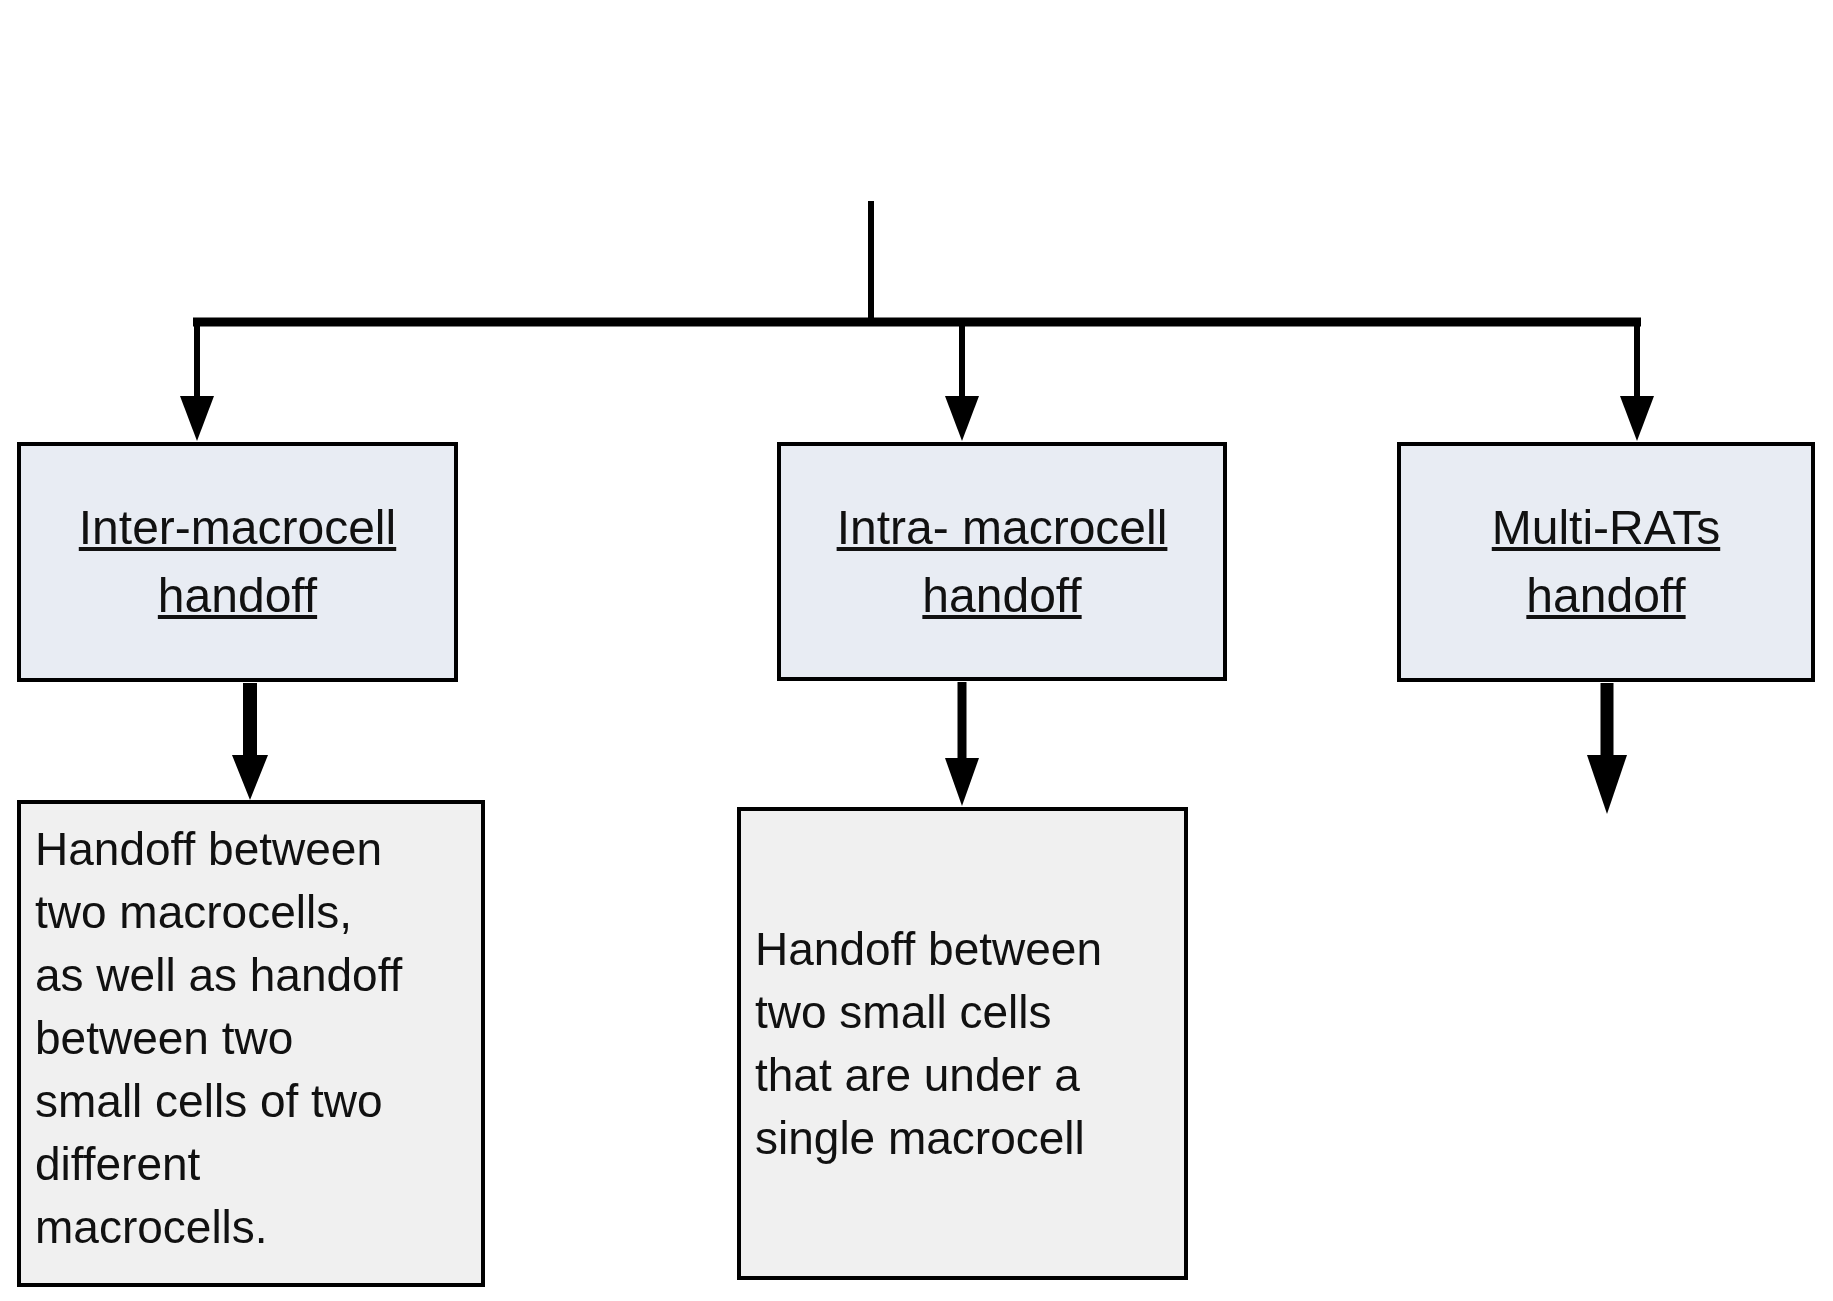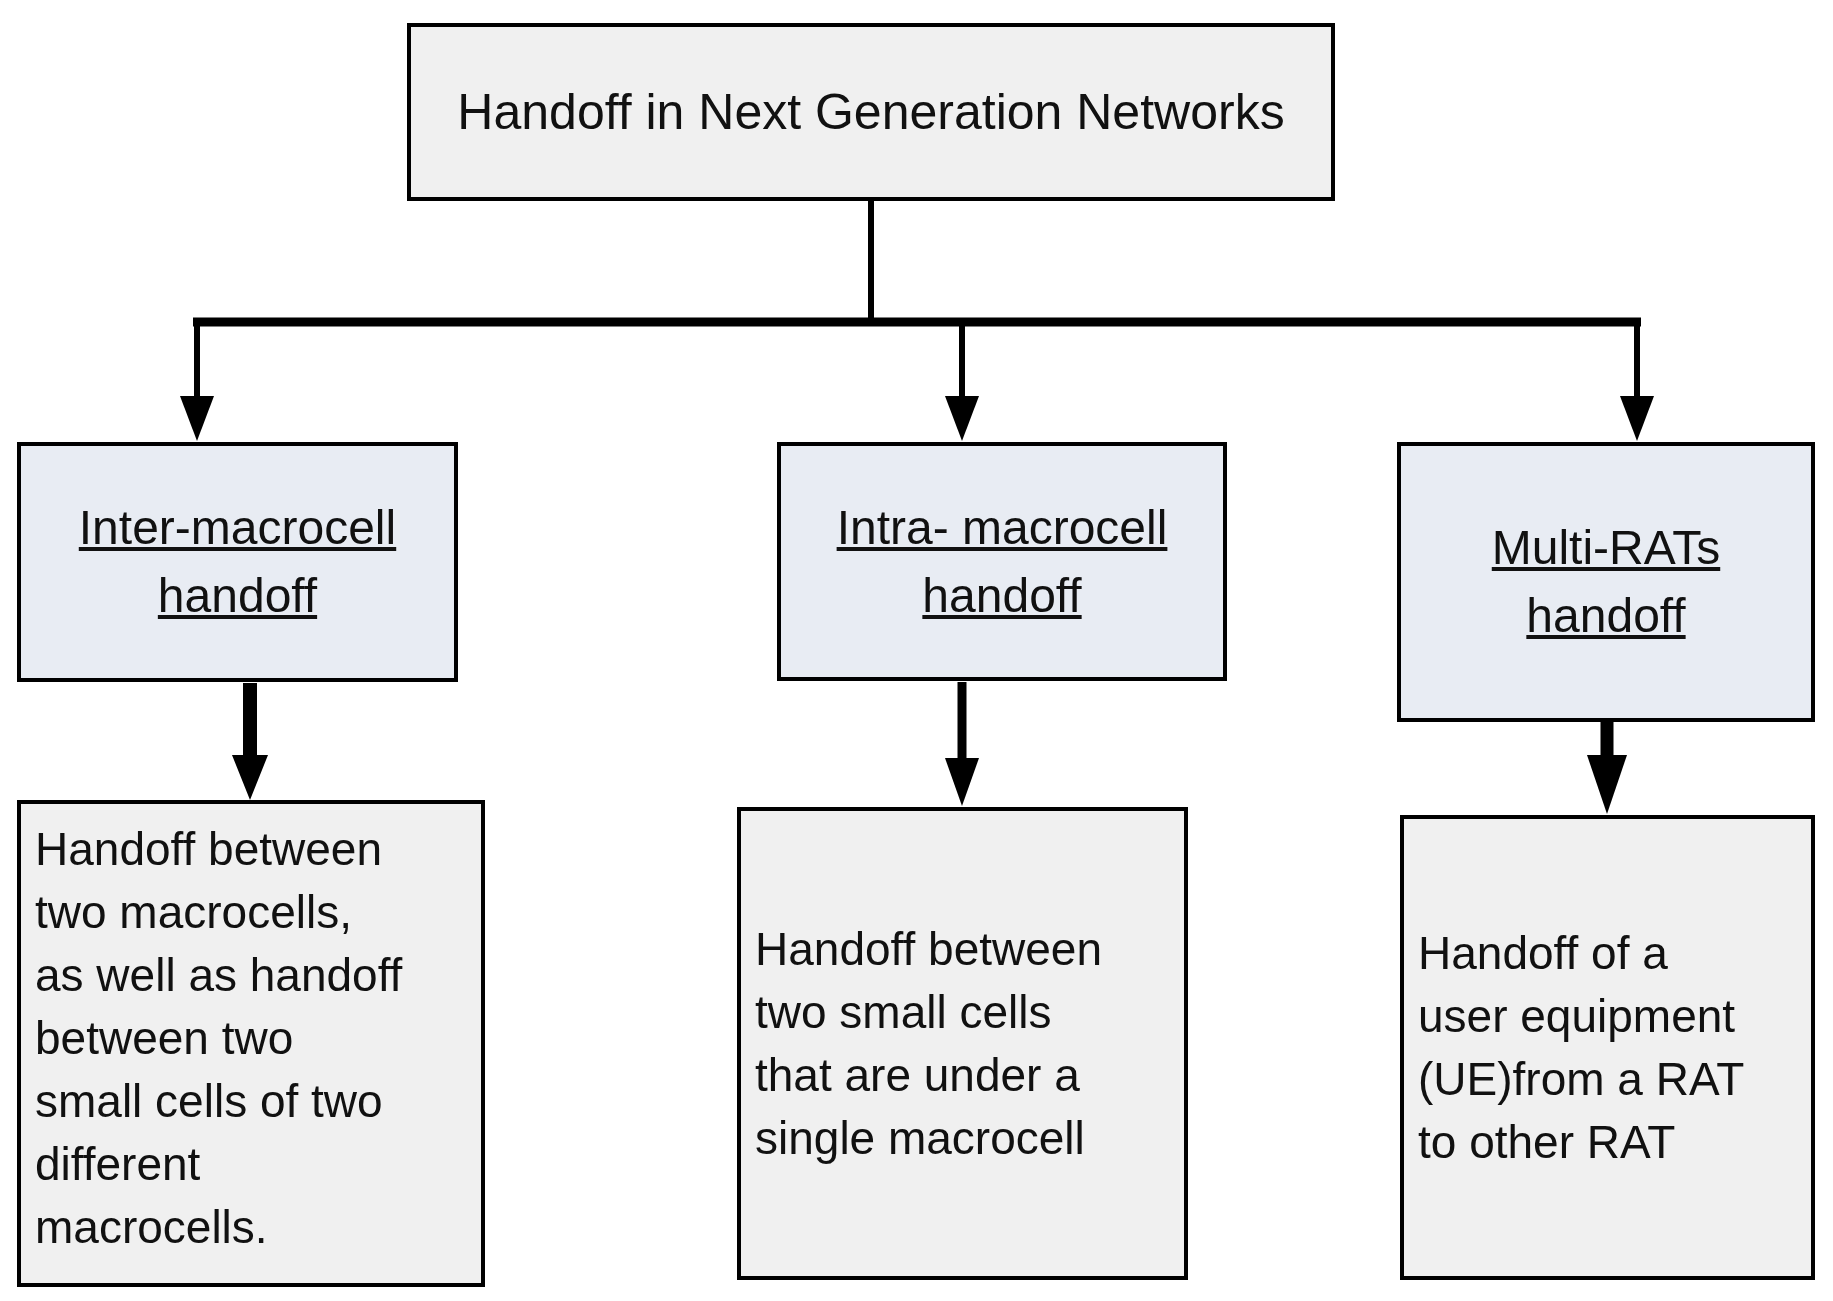--- a/index.html
+++ b/index.html
@@ -31,21 +31,21 @@
   .node .txt{white-space:pre-line;}
   .gray{background:var(--box-gray);}
   .blue{background:var(--box-blue);text-decoration:underline;}
   .root-box{
     left:407px;top:23px;width:928px;height:178px;
     font-size:50px;text-align:center;
   }
   .branch{font-size:48px;line-height:68px;text-align:center;}
   .branch-1{left:17px;top:442px;width:441px;height:240px;}
   .branch-2{left:736px;top:442px;width:450px;height:239px;margin-left:41px;}
-  .branch-3{left:1397px;top:442px;width:418px;height:280px;}
+  .branch-3{left:1397px;top:442px;width:418px;height:240px;}
   .desc{
     font-size:46px;line-height:63px;text-align:left;
     justify-content:flex-start;
     padding-left:14px;padding-right:6px;
   }
   .desc-1{
     left:17px;top:800px;width:468px;height:487px;
     align-items:flex-start;padding-top:14px;
   }
   .desc-2{left:737px;top:807px;width:451px;height:473px;}
@@ -74,23 +74,20 @@
     <line x1="250" y1="683" x2="250" y2="757" stroke-width="14"></line>
     <polygon points="232,755 268,755 250,800"></polygon>
 
     <line x1="962" y1="682" x2="962" y2="760" stroke-width="9"></line>
     <polygon points="945,758 979,758 962,806"></polygon>
 
     <line x1="1607" y1="683" x2="1607" y2="757" stroke-width="13"></line>
     <polygon points="1587,755 1627,755 1607,814"></polygon>
   </svg>
 
-  <div class="node gray root-box">
-    <span class="txt">Handoff in Next Generation Networks</span>
-  </div>
 
   <div class="node blue branch branch-1">
     <span class="txt">Inter-macrocell
 handoff</span>
   </div>
 
   <div class="node blue branch branch-2">
     <span class="txt">Intra- macrocell
 handoff</span>
   </div>
@@ -110,20 +107,14 @@
 macrocells.</span>
   </div>
 
   <div class="node gray desc desc-2">
     <span class="txt">Handoff between
 two small cells
 that are under a
 single macrocell</span>
   </div>
 
-  <div class="node gray desc desc-3">
-    <span class="txt">Handoff of a
-user equipment
-(UE)from a RAT
-to other RAT</span>
-  </div>
 
 </div>
 
 </body></html>

